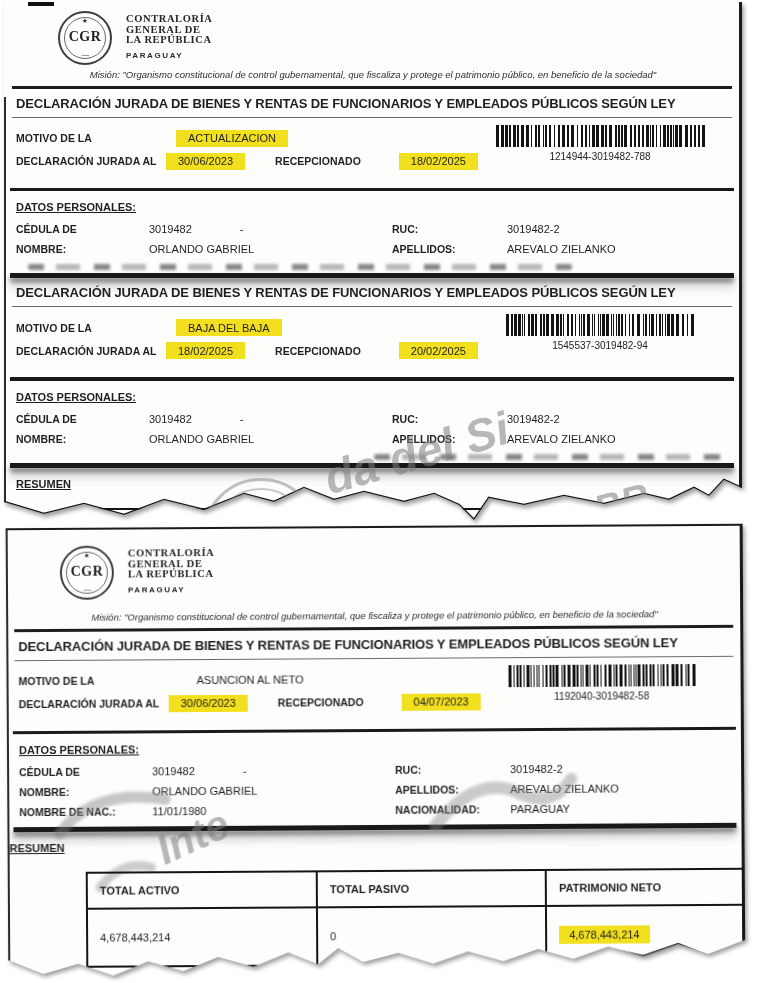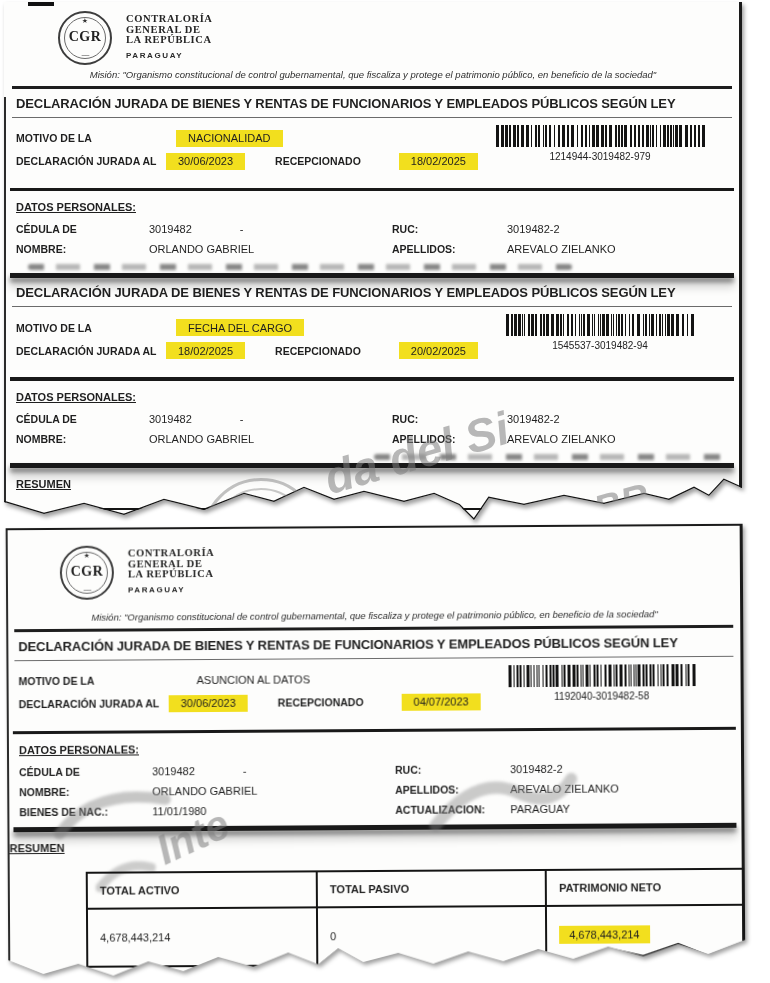--- a/index.html
+++ b/index.html
@@ -126,31 +126,31 @@
         </div>
       </div>
       <div class="mission">Misión: "Organismo constitucional de control gubernamental, que fiscaliza y protege el patrimonio público, en beneficio de la sociedad"</div>
 
       <div class="rule-thin"></div>
       <h1 class="decl-title">DECLARACIÓN JURADA DE BIENES Y RENTAS DE FUNCIONARIOS Y EMPLEADOS PÚBLICOS SEGÚN LEY</h1>
       <div class="rule-hair"></div>
       <div class="decl-body">
         <div class="frow">
           <span class="lbl">MOTIVO DE LA</span>
-          <span class="val motivo hl">NACIONALIDAD</span>
+          <span class="val motivo hl">ACTUALIZACION</span>
         </div>
         <div class="frow">
           <span class="lbl">DECLARACIÓN JURADA AL</span>
           <span class="val hl">30/06/2023</span>
           <span class="lbl2">RECEPCIONADO</span>
           <span class="val date2 hl">18/02/2025</span>
         </div>
         <div class="barcode-wrap">
           <div class="barcode"><i style="width:3px;margin-right:2px"></i><i style="width:3px;margin-right:1px"></i><i style="width:3px;margin-right:1px"></i><i style="width:2px;margin-right:2px"></i><i style="width:3px;margin-right:1px"></i><i style="width:2px;margin-right:2px"></i><i style="width:3px;margin-right:2px"></i><i style="width:3px;margin-right:2px"></i><i style="width:1px;margin-right:3px"></i><i style="width:2px;margin-right:1px"></i><i style="width:2px;margin-right:3px"></i><i style="width:1px;margin-right:1px"></i><i style="width:2px;margin-right:2px"></i><i style="width:2px;margin-right:3px"></i><i style="width:1px;margin-right:3px"></i><i style="width:2px;margin-right:2px"></i><i style="width:3px;margin-right:2px"></i><i style="width:2px;margin-right:2px"></i><i style="width:3px;margin-right:3px"></i><i style="width:1px;margin-right:3px"></i><i style="width:2px;margin-right:2px"></i><i style="width:2px;margin-right:2px"></i><i style="width:1px;margin-right:2px"></i><i style="width:3px;margin-right:1px"></i><i style="width:3px;margin-right:2px"></i><i style="width:3px;margin-right:1px"></i><i style="width:2px;margin-right:2px"></i><i style="width:3px;margin-right:3px"></i><i style="width:2px;margin-right:1px"></i><i style="width:2px;margin-right:1px"></i><i style="width:2px;margin-right:1px"></i><i style="width:3px;margin-right:3px"></i><i style="width:2px;margin-right:2px"></i><i style="width:2px;margin-right:2px"></i><i style="width:2px;margin-right:2px"></i><i style="width:2px;margin-right:2px"></i><i style="width:3px;margin-right:1px"></i><i style="width:1px;margin-right:1px"></i><i style="width:2px;margin-right:2px"></i><i style="width:1px;margin-right:3px"></i><i style="width:1px;margin-right:2px"></i><i style="width:3px;margin-right:1px"></i><i style="width:2px;margin-right:1px"></i><i style="width:2px;margin-right:1px"></i><i style="width:1px;margin-right:1px"></i><i style="width:3px;margin-right:1px"></i><i style="width:3px;margin-right:3px"></i><i style="width:3px;margin-right:2px"></i><i style="width:2px;margin-right:2px"></i><i style="width:2px;margin-right:2px"></i><i style="width:2px;margin-right:2px"></i><i style="width:3px"></i></div>
-          <div class="barcode-num">1214944-3019482-979</div>
+          <div class="barcode-num">1214944-3019482-788</div>
         </div>
       </div>
       <div class="rule-thick"></div>
 
       <div>
         <span class="section-label">DATOS PERSONALES:</span>
         <div class="datos-grid">
           <span class="lbl">CÉDULA DE</span>
           <span><span>3019482</span><span class="dash">-</span></span>
           <span class="lbl">RUC:</span>
@@ -162,21 +162,21 @@
         </div>
       </div>
       <div class="ghost" style="margin-left:24px;margin-right:170px;"></div>
       <div class="rule-thick heavy"></div>
 
       <h1 class="decl-title">DECLARACIÓN JURADA DE BIENES Y RENTAS DE FUNCIONARIOS Y EMPLEADOS PÚBLICOS SEGÚN LEY</h1>
       <div class="rule-hair"></div>
       <div class="decl-body">
         <div class="frow">
           <span class="lbl">MOTIVO DE LA</span>
-          <span class="val motivo hl">FECHA DEL CARGO</span>
+          <span class="val motivo hl">BAJA DEL BAJA</span>
         </div>
         <div class="frow">
           <span class="lbl">DECLARACIÓN JURADA AL</span>
           <span class="val hl">18/02/2025</span>
           <span class="lbl2">RECEPCIONADO</span>
           <span class="val date2 hl">20/02/2025</span>
         </div>
         <div class="barcode-wrap">
           <div class="barcode"><i style="width:3px;margin-right:2px"></i><i style="width:2px;margin-right:1px"></i><i style="width:3px;margin-right:1px"></i><i style="width:3px;margin-right:1px"></i><i style="width:1px;margin-right:1px"></i><i style="width:1px;margin-right:3px"></i><i style="width:2px;margin-right:1px"></i><i style="width:3px;margin-right:1px"></i><i style="width:2px;margin-right:3px"></i><i style="width:2px;margin-right:1px"></i><i style="width:2px;margin-right:1px"></i><i style="width:3px;margin-right:2px"></i><i style="width:3px;margin-right:2px"></i><i style="width:3px;margin-right:1px"></i><i style="width:2px;margin-right:1px"></i><i style="width:1px;margin-right:3px"></i><i style="width:2px;margin-right:2px"></i><i style="width:2px;margin-right:2px"></i><i style="width:1px;margin-right:3px"></i><i style="width:1px;margin-right:1px"></i><i style="width:1px;margin-right:1px"></i><i style="width:2px;margin-right:2px"></i><i style="width:3px;margin-right:2px"></i><i style="width:1px;margin-right:1px"></i><i style="width:1px;margin-right:3px"></i><i style="width:1px;margin-right:1px"></i><i style="width:1px;margin-right:1px"></i><i style="width:3px;margin-right:1px"></i><i style="width:3px;margin-right:2px"></i><i style="width:1px;margin-right:1px"></i><i style="width:1px;margin-right:2px"></i><i style="width:1px;margin-right:1px"></i><i style="width:2px;margin-right:1px"></i><i style="width:2px;margin-right:2px"></i><i style="width:1px;margin-right:3px"></i><i style="width:1px;margin-right:2px"></i><i style="width:2px;margin-right:3px"></i><i style="width:3px;margin-right:3px"></i><i style="width:1px;margin-right:1px"></i><i style="width:2px;margin-right:2px"></i><i style="width:1px;margin-right:1px"></i><i style="width:3px;margin-right:2px"></i><i style="width:1px;margin-right:2px"></i><i style="width:2px;margin-right:1px"></i><i style="width:1px;margin-right:2px"></i><i style="width:1px;margin-right:1px"></i><i style="width:3px;margin-right:1px"></i><i style="width:3px;margin-right:2px"></i><i style="width:3px;margin-right:3px"></i><i style="width:2px;margin-right:3px"></i><i style="width:1px;margin-right:3px"></i><i style="width:3px"></i></div>
           <div class="barcode-num">1545537-3019482-94</div>
@@ -263,21 +263,21 @@
         </div>
       </div>
       <div class="mission" style="margin-top:10px;">Misión: "Organismo constitucional de control gubernamental, que fiscaliza y protege el patrimonio público, en beneficio de la sociedad"</div>
 
       <div class="rule-thin"></div>
       <h1 class="decl-title">DECLARACIÓN JURADA DE BIENES Y RENTAS DE FUNCIONARIOS Y EMPLEADOS PÚBLICOS SEGÚN LEY</h1>
       <div class="rule-hair"></div>
       <div class="decl-body">
         <div class="frow">
           <span class="lbl">MOTIVO DE LA</span>
-          <span class="val motivo" style="margin-left:28px;">ASUNCION AL DATOS</span>
+          <span class="val motivo" style="margin-left:28px;">ASUNCION AL NETO</span>
         </div>
         <div class="frow">
           <span class="lbl">DECLARACIÓN JURADA AL</span>
           <span class="val hl">30/06/2023</span>
           <span class="lbl2">RECEPCIONADO</span>
           <span class="val date2 hl">04/07/2023</span>
         </div>
         <div class="barcode-wrap">
           <div class="barcode"><i style="width:3px;margin-right:2px"></i><i style="width:1px;margin-right:2px"></i><i style="width:2px;margin-right:1px"></i><i style="width:2px;margin-right:2px"></i><i style="width:1px;margin-right:2px"></i><i style="width:3px;margin-right:1px"></i><i style="width:1px;margin-right:2px"></i><i style="width:1px;margin-right:2px"></i><i style="width:1px;margin-right:1px"></i><i style="width:1px;margin-right:3px"></i><i style="width:1px;margin-right:2px"></i><i style="width:2px;margin-right:2px"></i><i style="width:2px;margin-right:1px"></i><i style="width:2px;margin-right:1px"></i><i style="width:3px;margin-right:3px"></i><i style="width:1px;margin-right:1px"></i><i style="width:2px;margin-right:2px"></i><i style="width:3px;margin-right:2px"></i><i style="width:3px;margin-right:1px"></i><i style="width:2px;margin-right:2px"></i><i style="width:1px;margin-right:1px"></i><i style="width:1px;margin-right:2px"></i><i style="width:3px;margin-right:1px"></i><i style="width:1px;margin-right:3px"></i><i style="width:2px;margin-right:1px"></i><i style="width:2px;margin-right:2px"></i><i style="width:1px;margin-right:3px"></i><i style="width:2px;margin-right:2px"></i><i style="width:3px;margin-right:2px"></i><i style="width:1px;margin-right:1px"></i><i style="width:2px;margin-right:2px"></i><i style="width:3px;margin-right:2px"></i><i style="width:2px;margin-right:2px"></i><i style="width:1px;margin-right:1px"></i><i style="width:1px;margin-right:2px"></i><i style="width:1px;margin-right:1px"></i><i style="width:1px;margin-right:1px"></i><i style="width:3px;margin-right:2px"></i><i style="width:2px;margin-right:1px"></i><i style="width:2px;margin-right:2px"></i><i style="width:2px;margin-right:1px"></i><i style="width:2px;margin-right:3px"></i><i style="width:1px;margin-right:2px"></i><i style="width:1px;margin-right:1px"></i><i style="width:2px;margin-right:2px"></i><i style="width:2px;margin-right:3px"></i><i style="width:3px;margin-right:1px"></i><i style="width:3px;margin-right:2px"></i><i style="width:2px;margin-right:3px"></i><i style="width:1px;margin-right:1px"></i><i style="width:2px;margin-right:3px"></i><i style="width:3px"></i></div>
           <div class="barcode-num">1192040-3019482-58</div>
@@ -289,23 +289,23 @@
         <span class="section-label">DATOS PERSONALES:</span>
         <div class="datos-grid">
           <span class="lbl">CÉDULA DE</span>
           <span><span>3019482</span><span class="dash">-</span></span>
           <span class="lbl">RUC:</span>
           <span>3019482-2</span>
           <span class="lbl">NOMBRE:</span>
           <span>ORLANDO GABRIEL</span>
           <span class="lbl">APELLIDOS:</span>
           <span>AREVALO ZIELANKO</span>
-          <span class="lbl">BIENES DE NAC.:</span>
+          <span class="lbl">NOMBRE DE NAC.:</span>
           <span>11/01/1980</span>
-          <span class="lbl">ACTUALIZACION:</span>
+          <span class="lbl">NACIONALIDAD:</span>
           <span>PARAGUAY</span>
         </div>
       </div>
       <div class="rule-thick heavy"></div>
 
       <div class="resumen-area">
         <span class="section-label resumen2">RESUMEN</span>
 
         
         <div class="wm wm-text" style="left:148px;top:-18px;font-size:42px;transform:rotate(-24deg);">Inte</div>

